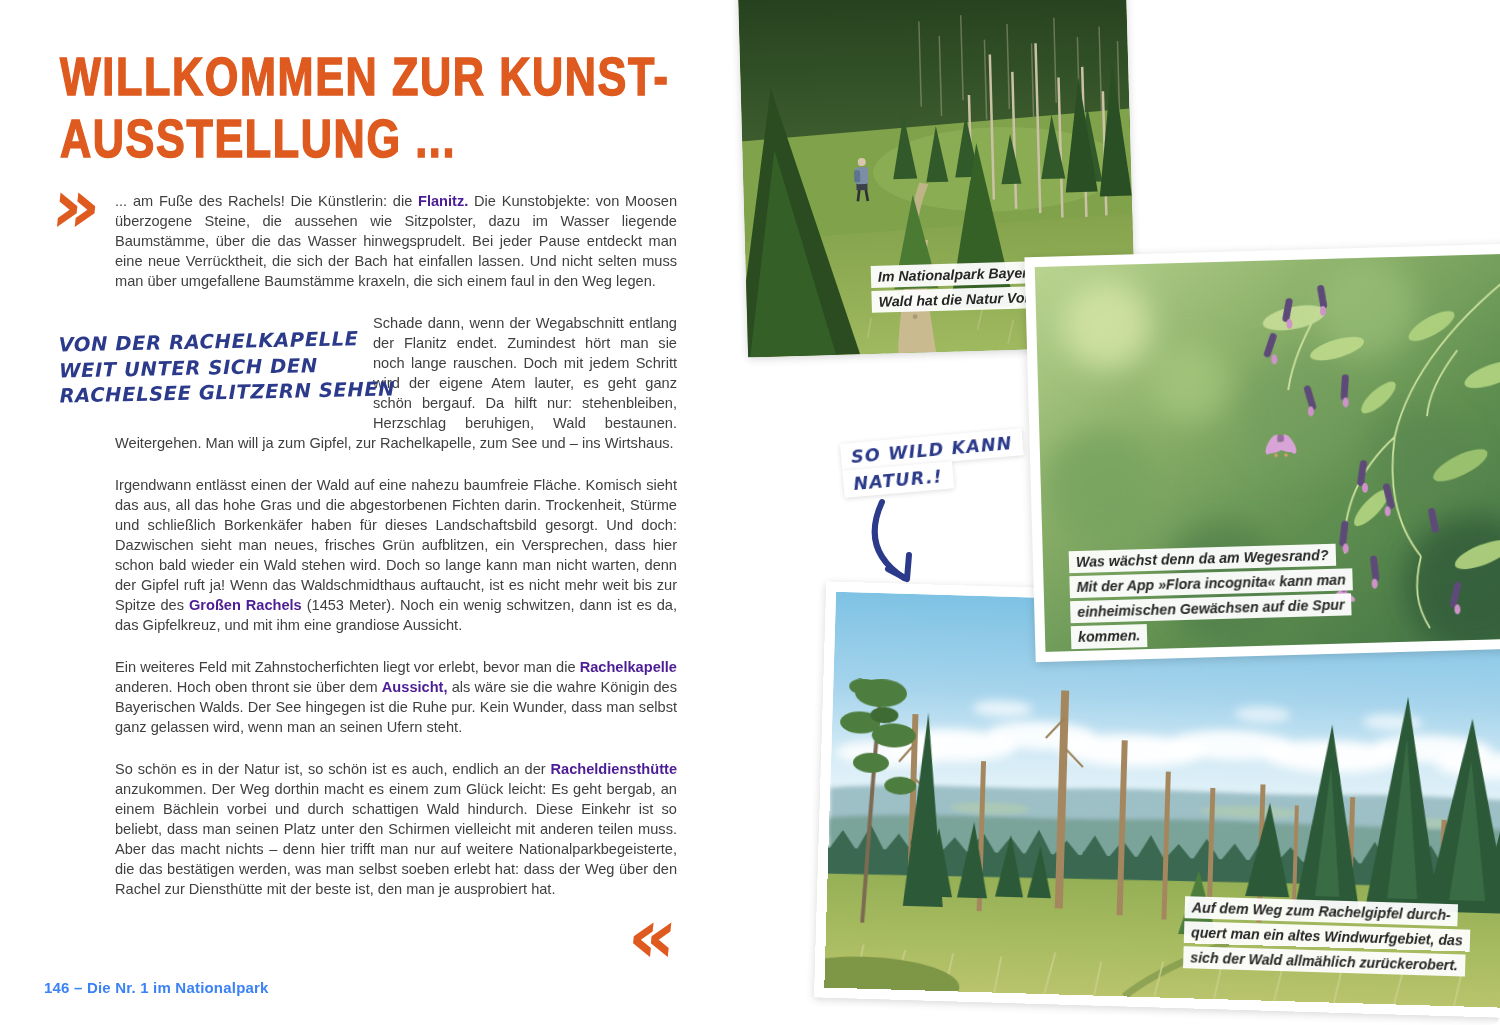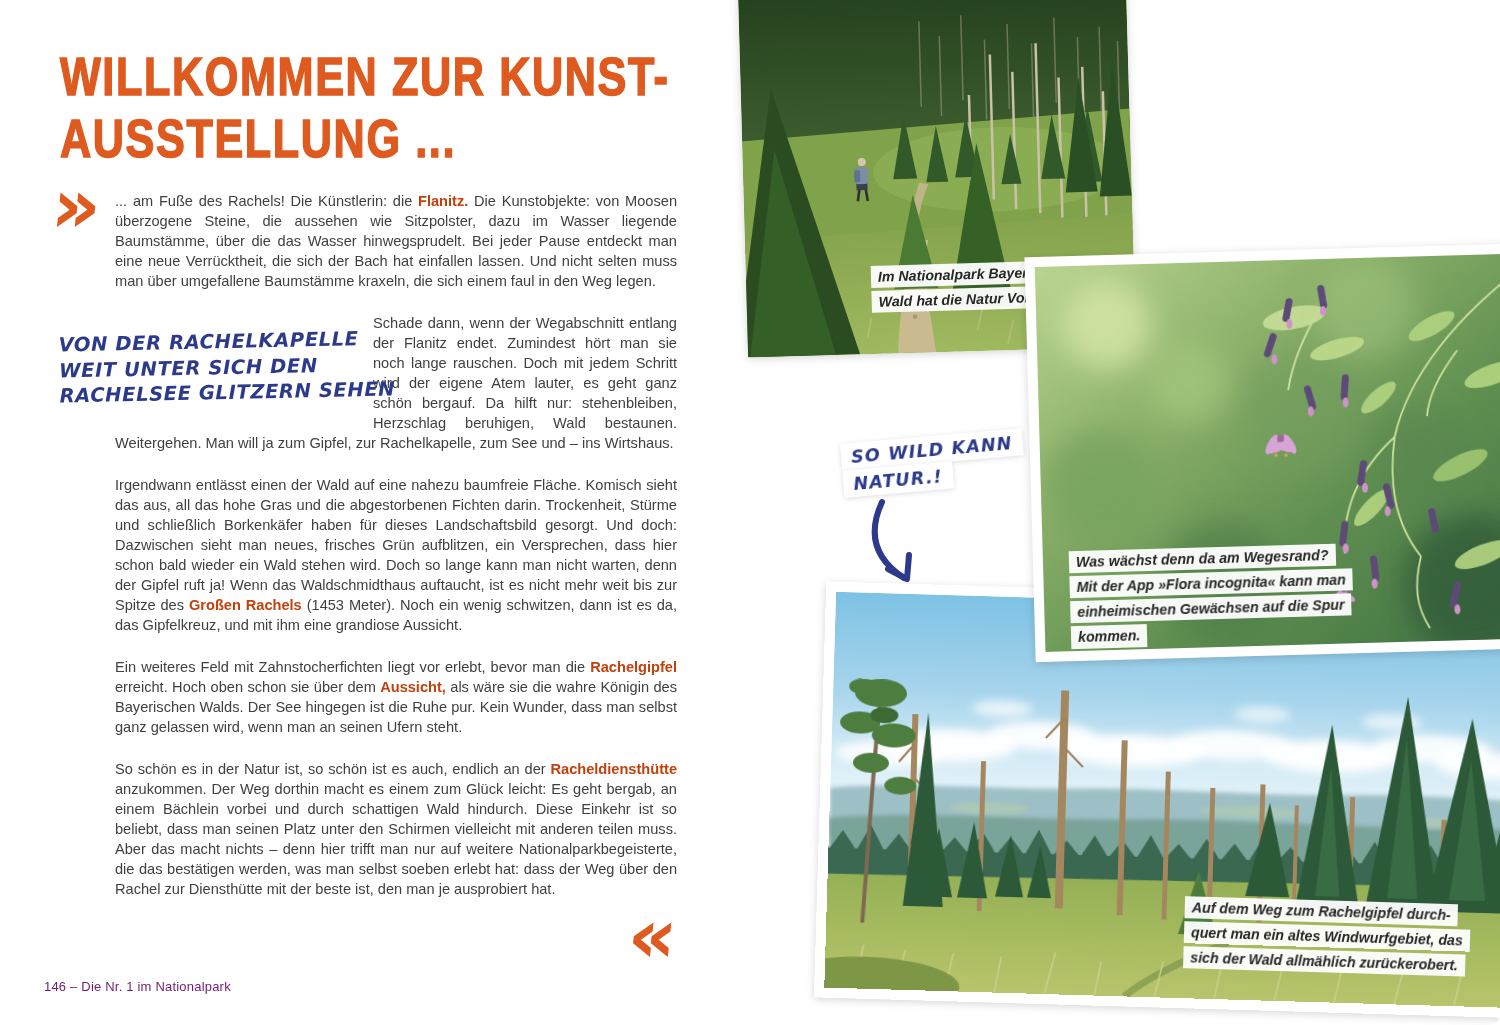--- a/index.html
+++ b/index.html
@@ -25,33 +25,33 @@
     letter-spacing:-6px;font-family:"DejaVu Sans",sans-serif;
   }
   .quote.open{left:52px;top:168px;transform:skewX(-6deg);}
   .quote.close{left:628px;top:898px;transform:skewX(-6deg);}
   
   .article{
     position:absolute;left:115px;top:191px;width:562px;
     font-size:14.6px;line-height:20px;text-align:justify;hyphens:none;
   }
   .article p{margin:0 0 22px;}
-  .article b{color:#c2410c;}
+  .article b{color:#4c1d95;}
   .float-spacer{float:left;width:258px;height:102px;}
   
   .sidenote{
     position:absolute;left:59px;top:329px;color:var(--blue);
     font-family:"DejaVu Sans",sans-serif;font-style:italic;font-weight:700;
     font-size:19.5px;line-height:1.32;letter-spacing:.6px;transform:rotate(-1.2deg);
     white-space:nowrap;
   }
   .sidenote .line{display:block;}
   
   .footer{
-    position:absolute;left:44px;top:979px;font-weight:400;font-size:13px;color:#701a75;
+    position:absolute;left:44px;top:979px;font-weight:700;font-size:15px;color:#3b82f6;
     letter-spacing:.2px;
   }
   
   .photo{position:absolute;box-shadow:0 2px 9px rgba(0,0,0,.16);}
   .photo svg{display:block;width:100%;height:100%;}
   .photo1{left:743px;top:-14px;width:388px;height:366px;transform:rotate(-1.6deg);z-index:1;}
   .photo2{left:1030px;top:250px;width:500px;height:385px;border:10px solid #fff;transform:rotate(-1.6deg);z-index:3;}
   .photo3{left:820px;top:592px;width:700px;height:396px;border:10px solid #fff;transform:rotate(1.7deg);z-index:2;}
   
   .cap{
@@ -87,21 +87,21 @@
     <div>WILLKOMMEN ZUR KUNST-</div>
     <div>AUSSTELLUNG ...</div>
   </div>
 
   <div class="quote open">»</div>
 
   <div class="article">
     <p><span>... am Fuße des Rachels! Die Künstlerin: die </span><b>Flanitz.</b><span> Die Kunstobjekte: von Moosen überzogene Steine, die aussehen wie Sitzpolster, dazu im Wasser liegende Baumstämme, über die das Wasser hinwegsprudelt. Bei jeder Pause entdeckt man eine neue Verrücktheit, die sich der Bach hat einfallen lassen. Und nicht selten muss man über umgefallene Baumstämme kraxeln, die sich einem faul in den Weg legen.</span></p>
     <p><span class="float-spacer"></span><span><span>Schade dann, wenn der Wegabschnitt entlang der Flanitz endet. Zumindest hört man sie noch lange rauschen. Doch mit jedem Schritt wird der eigene Atem lauter, es geht ganz schön bergauf. Da hilft nur: stehenbleiben, Herzschlag beruhigen, Wald bestaunen. Weitergehen. Man will ja zum Gipfel, zur Rachelkapelle, zum See und – ins Wirtshaus.</span></span></p>
     <p><span>Irgendwann entlässt einen der Wald auf eine nahezu baumfreie Fläche. Komisch sieht das aus, all das hohe Gras und die abgestorbenen Fichten darin. Trockenheit, Stürme und schließlich Borkenkäfer haben für dieses Landschaftsbild gesorgt. Und doch: Dazwischen sieht man neues, frisches Grün aufblitzen, ein Versprechen, dass hier schon bald wieder ein Wald stehen wird. Doch so lange kann man nicht warten, denn der Gipfel ruft ja! Wenn das Waldschmidthaus auftaucht, ist es nicht mehr weit bis zur Spitze des </span><b>Großen Rachels</b><span> (1453 Meter). Noch ein wenig schwitzen, dann ist es da, das Gipfelkreuz, und mit ihm eine grandiose Aussicht.</span></p>
-    <p><span>Ein weiteres Feld mit Zahnstocherfichten liegt vor erlebt, bevor man die </span><b>Rachelgipfel</b><span> erreicht. Hoch oben schon sie über dem </span><b>Aussicht,</b><span> als wäre sie die wahre Königin des Bayerischen Walds. Der See hingegen ist die Ruhe pur. Kein Wunder, dass man selbst ganz gelassen wird, wenn man an seinen Ufern steht.</span></p>
+    <p><span>Ein weiteres Feld mit Zahnstocherfichten liegt vor erlebt, bevor man die </span><b>Rachelkapelle</b><span> anderen. Hoch oben thront sie über dem </span><b>Aussicht,</b><span> als wäre sie die wahre Königin des Bayerischen Walds. Der See hingegen ist die Ruhe pur. Kein Wunder, dass man selbst ganz gelassen wird, wenn man an seinen Ufern steht.</span></p>
     <p><span>So schön es in der Natur ist, so schön ist es auch, endlich an der </span><b>Racheldiensthütte</b><span> anzukommen. Der Weg dorthin macht es einem zum Glück leicht: Es geht bergab, an einem Bächlein vorbei und durch schattigen Wald hindurch. Diese Einkehr ist so beliebt, dass man seinen Platz unter den Schirmen vielleicht mit anderen teilen muss. Aber das macht nichts – denn hier trifft man nur auf weitere Nationalparkbegeisterte, die das bestätigen werden, was man selbst soeben erlebt hat: dass der Weg über den Rachel zur Diensthütte mit der beste ist, den man je ausprobiert hat.</span></p>
   </div>
 
   <div class="sidenote">
       <span class="line">VON DER RACHELKAPELLE</span>
       <span class="line">WEIT UNTER SICH DEN</span>
       <span class="line">RACHELSEE GLITZERN SEHEN</span>
     </div>
 
   <div class="quote close">«</div>

